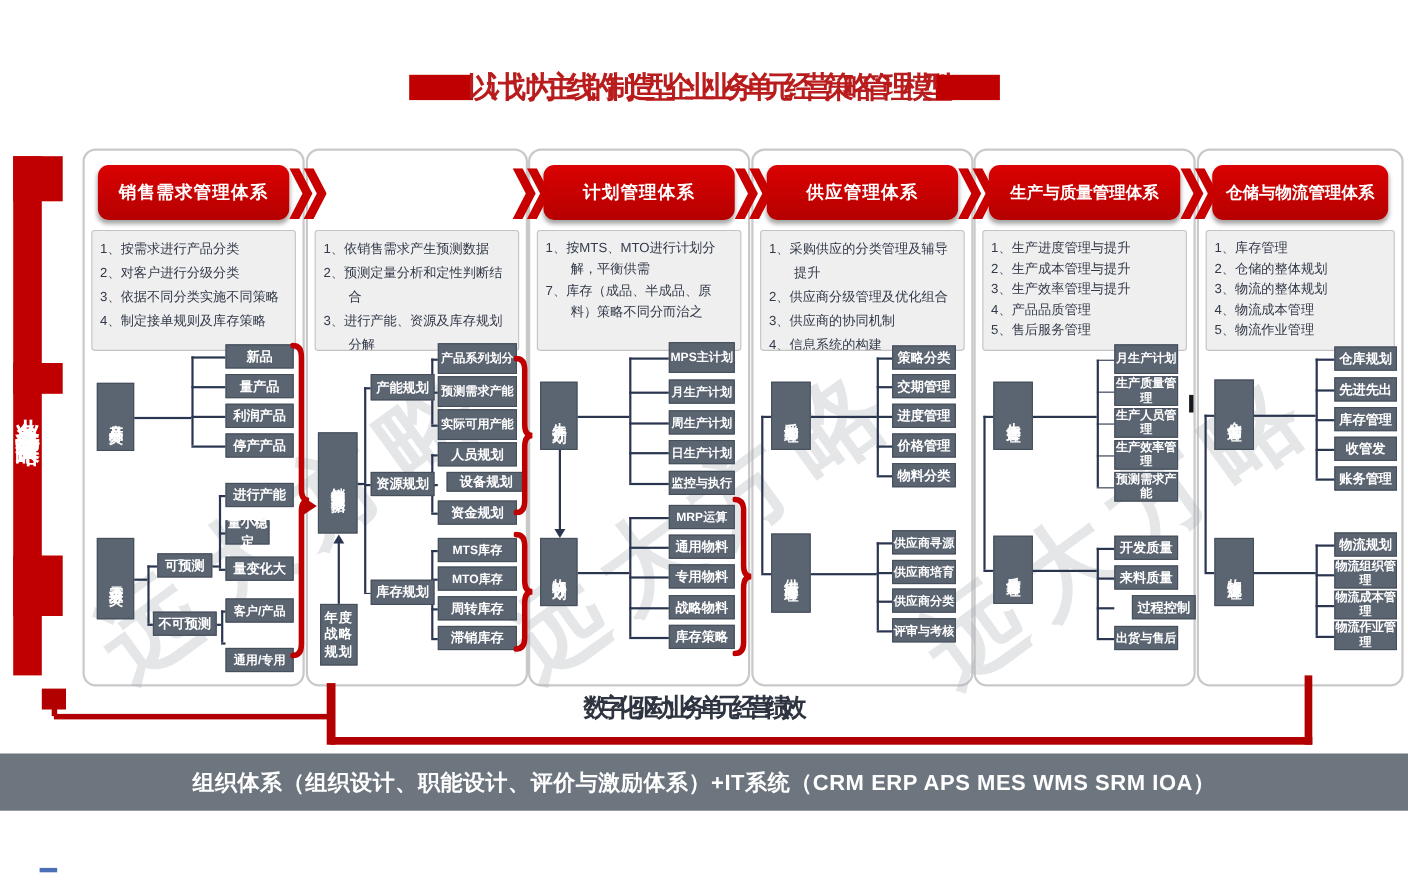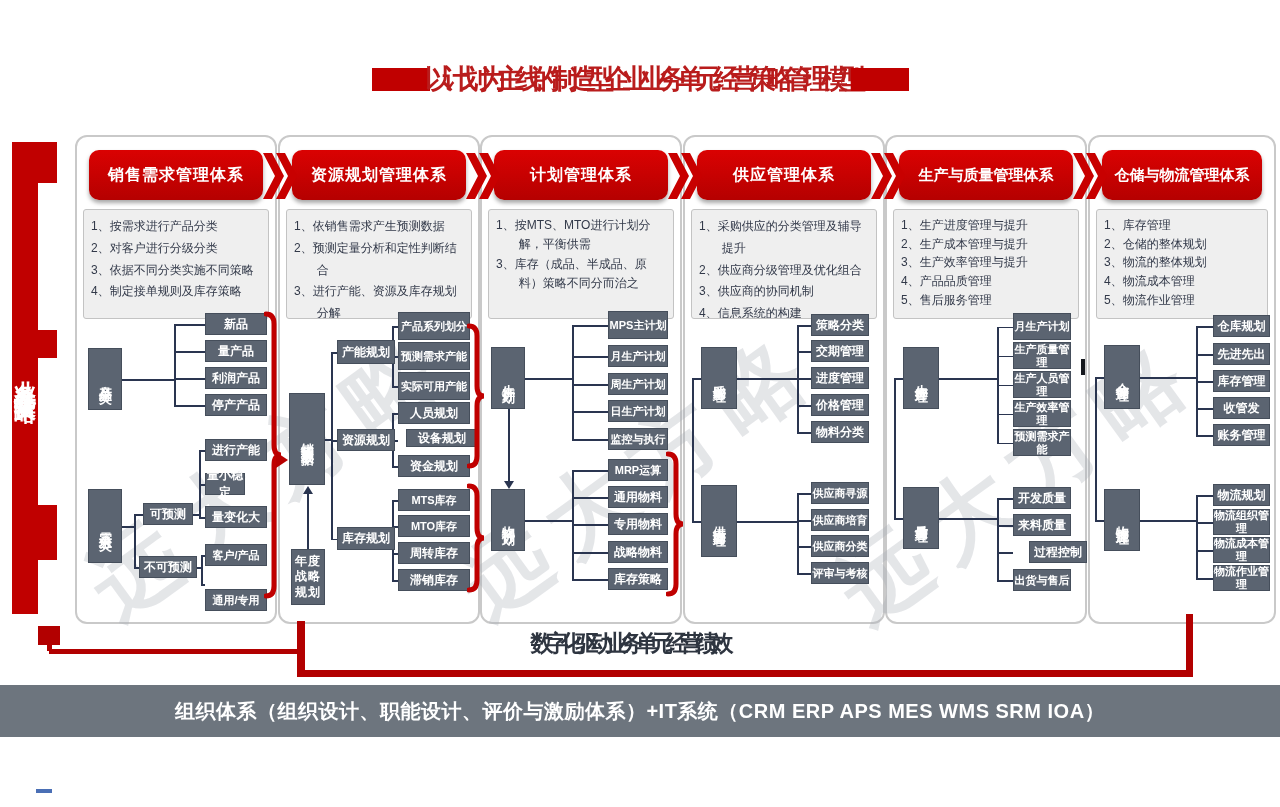--- a/index.html
+++ b/index.html
@@ -129,23 +129,20 @@
         <div class="cline" style="left: 120px; top: 430px; width: 4px; height: 1.6px;"></div>
         <div class="cline" style="left: 124px; top: 418px; width: 1.6px; height: 29px;"></div>
         <div class="cline" style="left: 124px; top: 418px; width: 4px; height: 1.6px;"></div>
         <div class="cline" style="left: 124px; top: 447px; width: 4px; height: 1.6px;"></div>
         <svg class="brace" width="20" height="288" viewBox="0 0 20 288" style="left: 187px; top: 174px;">
           <path d="M2,3 Q10,3 10,13 L10,134 Q10,144 17,144 Q10,144 10,154 L10,275 Q10,285 2,285" fill="none" stroke="#c00000" stroke-width="5" stroke-linecap="round"></path>
         </svg>
       </div>
   </div>
   <div class="panel" style="left:278px;width:198px;" data-idx="1">
-    <div class="panel-header">
-        <span>资源规划管理体系</span>
-      </div>
     <ul class="panel-list">
         <li>1、依销售需求产生预测数据</li>
         <li>2、预测定量分析和定性判断结合</li>
         <li>3、进行产能、资源及库存规划分解</li>
       </ul>
     <div class="tree">
         <div class="nbox vert" style="left: 9px; top: 256px; width: 36px; height: 92px;">销售预测数据</div>
         <div class="nbox wrap" style="left: 11px; top: 412px; width: 34px; height: 56px;">年度战略规划</div>
         <div class="nbox" style="left: 57px; top: 203px; width: 58px; height: 24px;">产能规划</div>
         <div class="nbox" style="left: 57px; top: 292px; width: 58px; height: 22px;">资源规划</div>
@@ -190,21 +187,21 @@
           <path d="M2,3 Q10,3 10,13 L10,45 Q10,55 17,55 Q10,55 10,65 L10,97 Q10,107 2,107" fill="none" stroke="#c00000" stroke-width="5" stroke-linecap="round"></path>
         </svg>
       </div>
   </div>
   <div class="panel" style="left:480px;width:198px;" data-idx="2">
     <div class="panel-header">
         <span>计划管理体系</span>
       </div>
     <ul class="panel-list">
         <li>1、按MTS、MTO进行计划分解，平衡供需</li>
-        <li>3、库存（成品、半成品、原料）策略不同分而治之</li>
+        <li>7、库存（成品、半成品、原料）策略不同分而治之</li>
       </ul>
     <div class="tree">
         <div class="nbox vert" style="left: 9px; top: 210px; width: 34px; height: 62px;">生产计划</div>
         <div class="nbox vert" style="left: 9px; top: 352px; width: 34px; height: 62px;">物料计划</div>
         <div class="nbox two" style="left: 126px; top: 174px; width: 60px; height: 28px;">MPS主计划</div>
         <div class="nbox small" style="left: 126px; top: 208px; width: 60px; height: 22px;">月生产计划</div>
         <div class="nbox small" style="left: 126px; top: 236px; width: 60px; height: 22px;">周生产计划</div>
         <div class="nbox small" style="left: 126px; top: 263px; width: 60px; height: 22px;">日生产计划</div>
         <div class="nbox small" style="left: 126px; top: 291px; width: 60px; height: 22px;">监控与执行</div>
         <div class="nbox small" style="left: 126px; top: 322px; width: 60px; height: 22px;">MRP运算</div>

